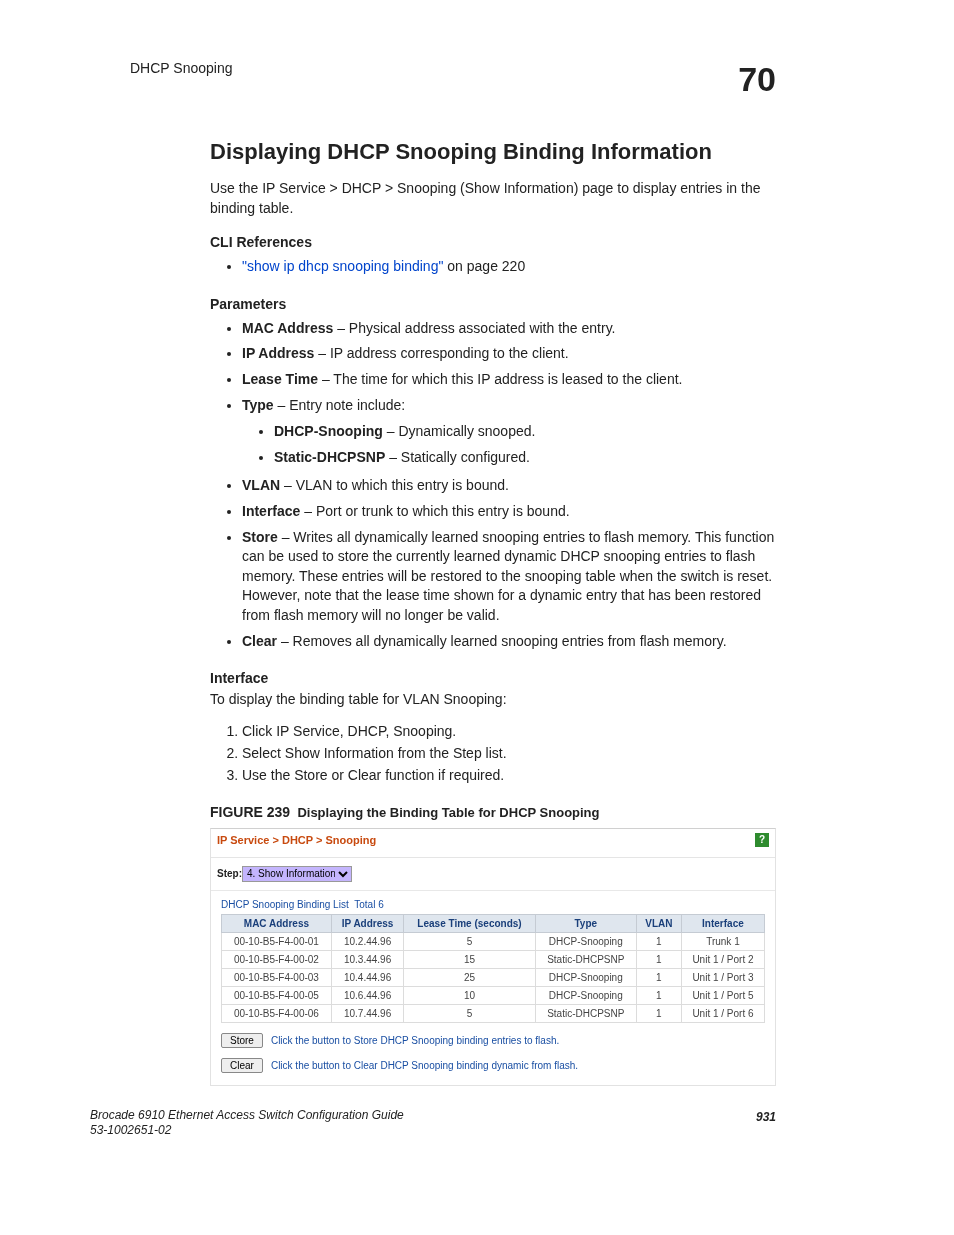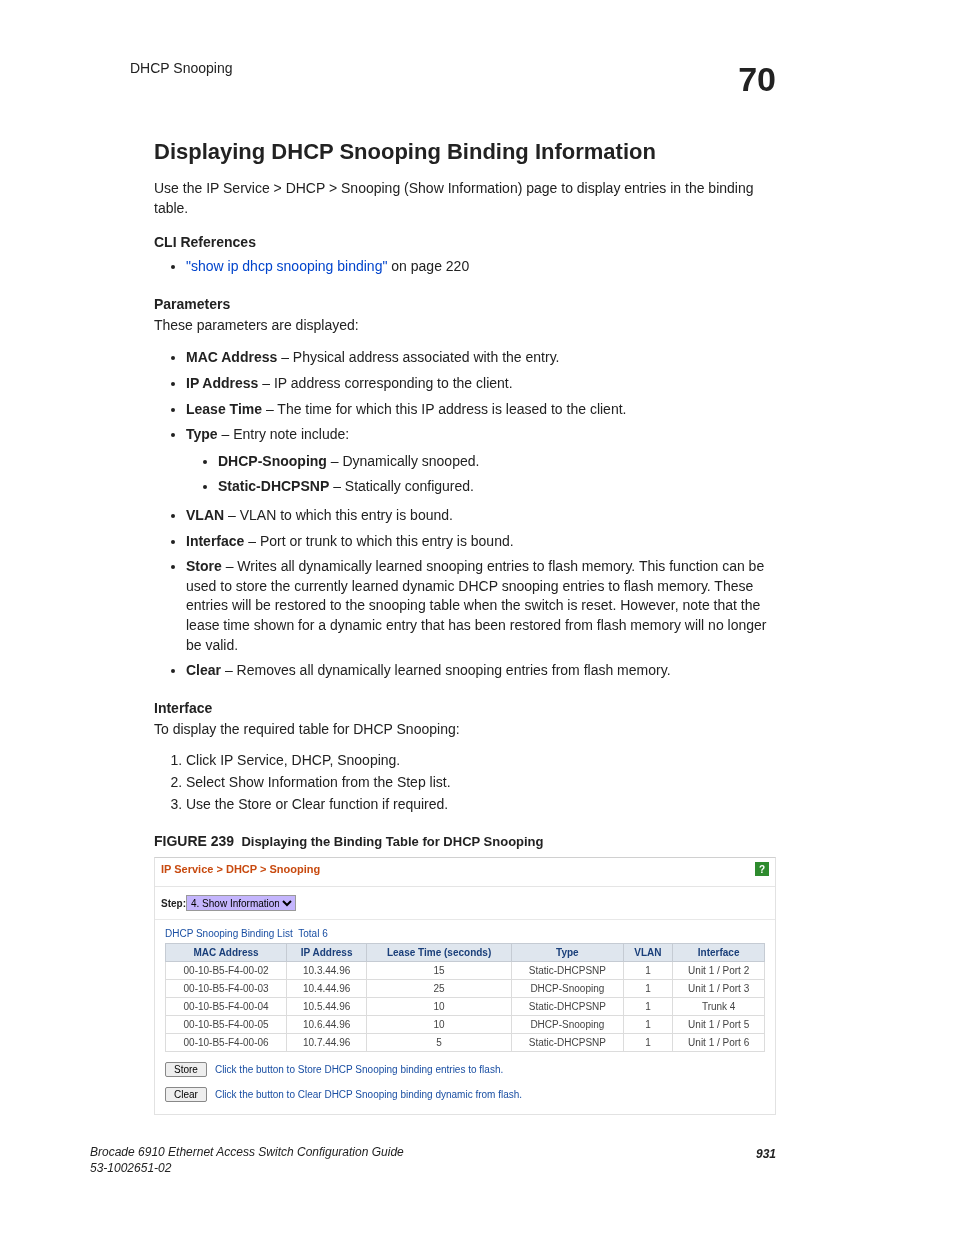--- a/index.html
+++ b/index.html
@@ -25,21 +25,21 @@
   }
   .header-left {
     font-size: 14px;
     padding-left: 40px;
   }
   .header-right {
     font-size: 34px;
     font-weight: bold;
   }
   .content {
-    margin-left: 64px;
+    margin-left: 120px;
     margin-right: 0;
   }
   h1.section-title {
     font-size: 22px;
     font-weight: bold;
     margin: 0 0 14px 0;
     font-family: Arial, sans-serif;
   }
   p { margin: 0 0 10px 0; line-height: 1.4; }
   .subhead {
@@ -115,21 +115,21 @@
     text-align: center;
     color: #444;
   }
   .btn-row { display: flex; align-items: center; gap: 8px; margin-top: 10px; }
   .old-btn {
     font-size: 10px; padding: 1px 8px; border: 1px solid #888; background: #eee; border-radius: 2px;
   }
   .btn-desc { color: #1a4fa3; font-size: 10px; }
 
   .footer {
-    margin-top: 30px;
+    margin-top: 22px;
     font-style: italic;
     font-size: 12px;
     display: flex;
     justify-content: space-between;
   }
   .footer-left { line-height: 1.3; }
   .footer-right { font-style: italic; padding-top: 2px; font-weight: bold;}
 </style>
 </head>
 <body>
@@ -145,39 +145,38 @@
     <p>Use the IP Service &gt; DHCP &gt; Snooping (Show Information) page to display entries in the binding table.</p>
 
     <div class="subhead">CLI References</div>
     <ul class="bulleted">
       <li>
         <a class="xref" href="#">"show ip dhcp snooping binding"</a><span> on page 220</span>
       </li>
     </ul>
 
     <div class="subhead">Parameters</div>
-    <p>These parameters are displayed:</p>
     <ul class="bulleted">
       <li><b>MAC Address</b><span> – Physical address associated with the entry.</span></li>
       <li><b>IP Address</b><span> – IP address corresponding to the client.</span></li>
       <li><b>Lease Time</b><span> – The time for which this IP address is leased to the client.</span></li>
       <li><b>Type</b><span> – Entry note include:</span>
         <ul class="bulleted">
           <li><b>DHCP-Snooping</b><span> – Dynamically snooped.</span></li>
           <li><b>Static-DHCPSNP</b><span> – Statically configured.</span></li>
         </ul>
       </li>
       <li><b>VLAN</b><span> – VLAN to which this entry is bound.</span></li>
       <li><b>Interface</b><span> – Port or trunk to which this entry is bound.</span></li>
       <li><b>Store</b><span> – Writes all dynamically learned snooping entries to flash memory. This function can be used to store the currently learned dynamic DHCP snooping entries to flash memory. These entries will be restored to the snooping table when the switch is reset. However, note that the lease time shown for a dynamic entry that has been restored from flash memory will no longer be valid.</span></li>
       <li><b>Clear</b><span> – Removes all dynamically learned snooping entries from flash memory.</span></li>
     </ul>
 
     <div class="subhead">Interface</div>
-    <p>To display the required table for DHCP Snooping:</p>
+    <p>To display the binding table for VLAN Snooping:</p>
     <ol class="steps">
       <li>Click IP Service, DHCP, Snooping.</li>
       <li>Select Show Information from the Step list.</li>
       <li>Use the Store or Clear function if required.</li>
     </ol>
 
     <div class="fig-caption">
       <span class="fig-label">FIGURE 239</span>&nbsp;&nbsp;<b>Displaying the Binding Table for DHCP Snooping</b>
     </div>
 
@@ -202,42 +201,42 @@
               <th>MAC Address</th>
               <th>IP Address</th>
               <th>Lease Time (seconds)</th>
               <th>Type</th>
               <th>VLAN</th>
               <th>Interface</th>
             </tr>
           </thead>
           <tbody id="binding-body">
               <tr>
+                <td>00-10-B5-F4-00-01</td>
+                <td>10.2.44.96</td>
+                <td>5</td>
+                <td>DHCP-Snooping</td>
+                <td>1</td>
+                <td>Trunk 1</td>
+              </tr>
+              <tr>
                 <td>00-10-B5-F4-00-02</td>
                 <td>10.3.44.96</td>
                 <td>15</td>
                 <td>Static-DHCPSNP</td>
                 <td>1</td>
                 <td>Unit 1 / Port 2</td>
               </tr>
               <tr>
                 <td>00-10-B5-F4-00-03</td>
                 <td>10.4.44.96</td>
                 <td>25</td>
                 <td>DHCP-Snooping</td>
                 <td>1</td>
                 <td>Unit 1 / Port 3</td>
-              </tr>
-              <tr>
-                <td>00-10-B5-F4-00-04</td>
-                <td>10.5.44.96</td>
-                <td>10</td>
-                <td>Static-DHCPSNP</td>
-                <td>1</td>
-                <td>Trunk 4</td>
               </tr>
               <tr>
                 <td>00-10-B5-F4-00-05</td>
                 <td>10.6.44.96</td>
                 <td>10</td>
                 <td>DHCP-Snooping</td>
                 <td>1</td>
                 <td>Unit 1 / Port 5</td>
               </tr>
               <tr>

